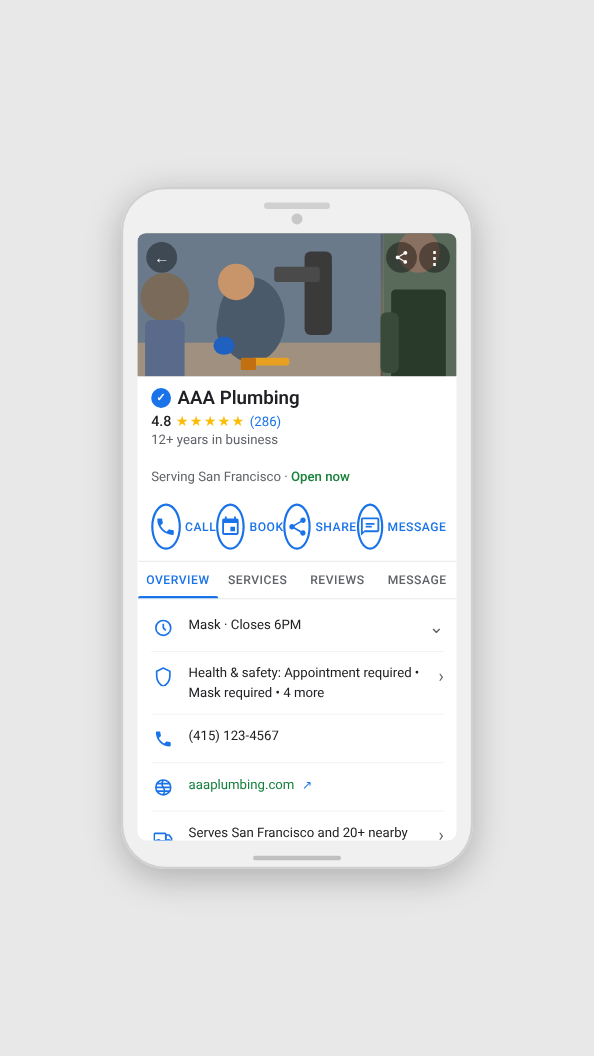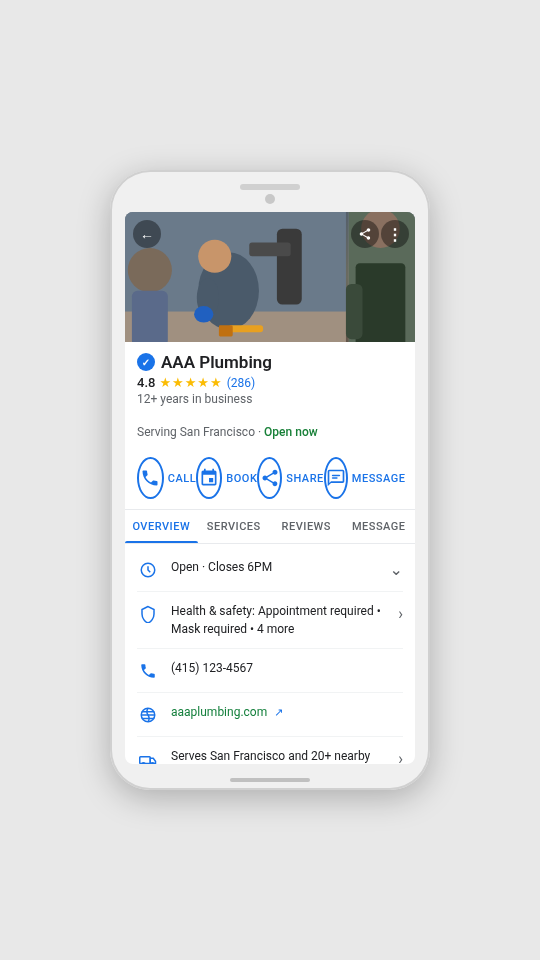--- a/index.html
+++ b/index.html
@@ -372,21 +372,21 @@
 
       <div class="info-section">
 
         <div class="info-row">
           <div class="info-icon">
             <svg viewBox="0 0 24 24" fill="none" stroke="#1a73e8" stroke-width="2">
               <circle cx="12" cy="12" r="9"></circle>
               <path d="M12 7v5l3 3"></path>
             </svg>
           </div>
-          <div class="info-text">Open · Closes 6PM</div>
+          <div class="info-text">Mask · Closes 6PM</div>
           <div class="info-arrow chevron-down">⌄</div>
         </div>
 
         <div class="info-row">
           <div class="info-icon">
             <svg viewBox="0 0 24 24" fill="none" stroke="#1a73e8" stroke-width="2">
               <path d="M12 2L4 6v6c0 5.5 3.8 10.7 8 12 4.2-1.3 8-6.5 8-12V6l-8-4z"></path>
             </svg>
           </div>
           <div class="info-text">Health &amp; safety: Appointment required • Mask required • 4 more</div>

